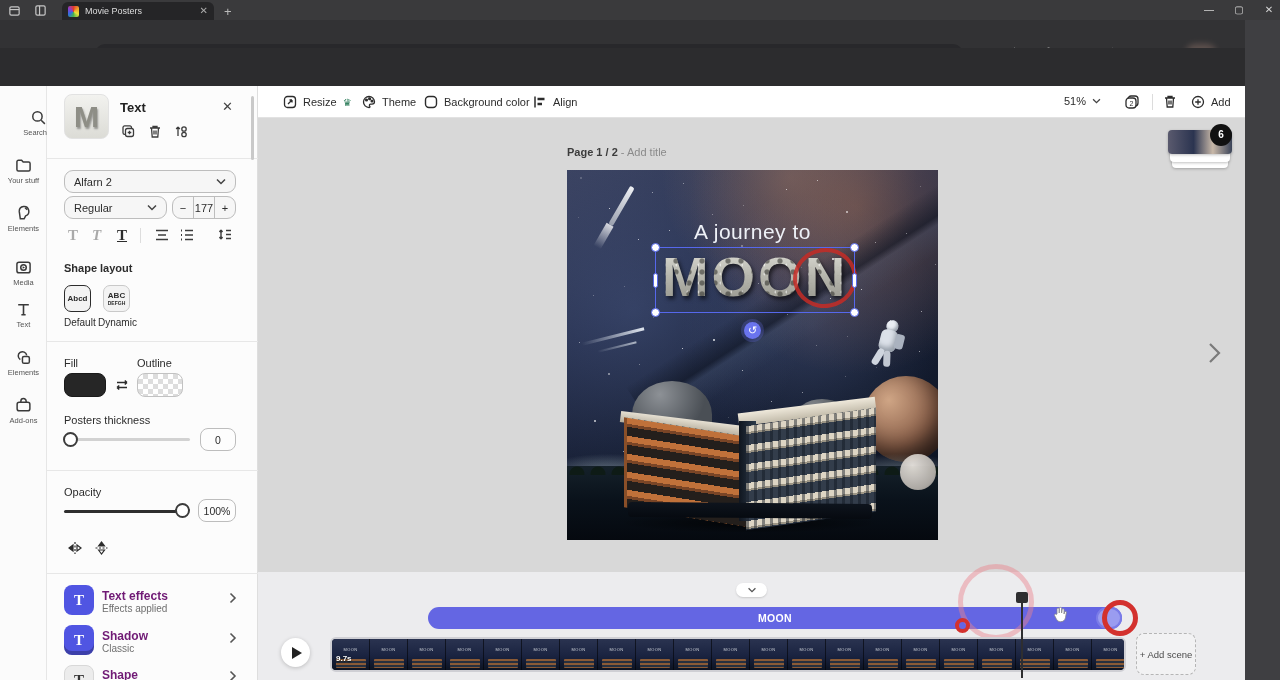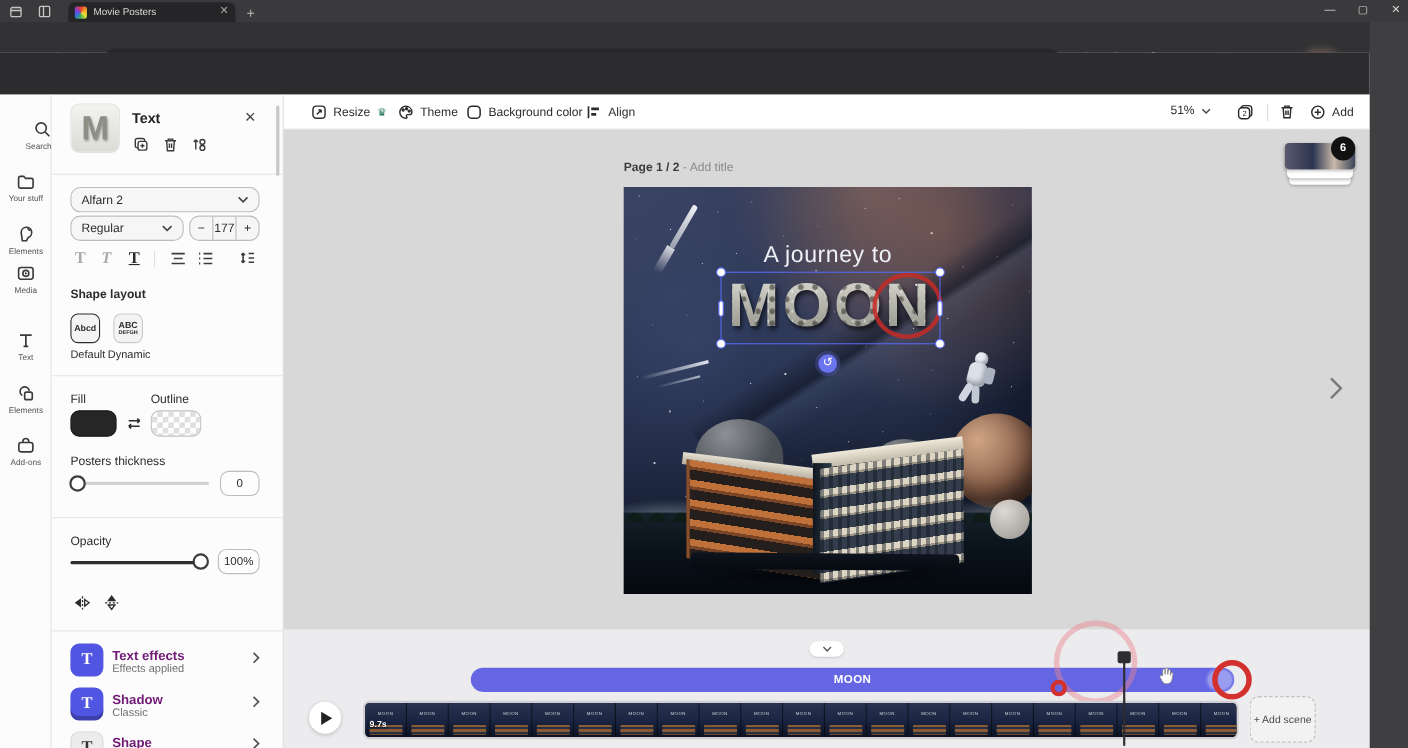--- a/index.html
+++ b/index.html
@@ -364,21 +364,21 @@
         </svg>
       <div class="raillbl">Your stuff</div>
     </div>
     <div class="abs railitem" style="top:110px;">
       <svg width="17" height="17" viewBox="0 0 16 16" fill="none" stroke="#3a3a3a" stroke-width="1.4">
           <path d="M4 6a4.5 4.5 0 1 1 6 4.2L8.6 13H5z"></path>
           <path d="M9.5 2.5l2 2"></path>
         </svg>
       <div class="raillbl">Elements</div>
     </div>
-    <div class="abs railitem" style="top:145px;">
+    <div class="abs railitem" style="top:164px;">
       <svg width="17" height="17" viewBox="0 0 16 16" fill="none" stroke="#3a3a3a" stroke-width="1.4">
           <rect x="1.8" y="3" width="12.4" height="10" rx="2"></rect>
           <circle cx="8" cy="8" r="2.6"></circle>
           <path d="M7.2 6.8l2.2 1.2-2.2 1.2z" fill="#3a3a3a" stroke="none"></path>
         </svg>
       <div class="raillbl">Media</div>
     </div>
     <div class="abs railitem" style="top:206px;">
       <svg width="17" height="17" viewBox="0 0 16 16" fill="none" stroke="#3a3a3a" stroke-width="1.5">
           <path d="M3 3.5h10M8 3.5V13M6 13h4"></path>

